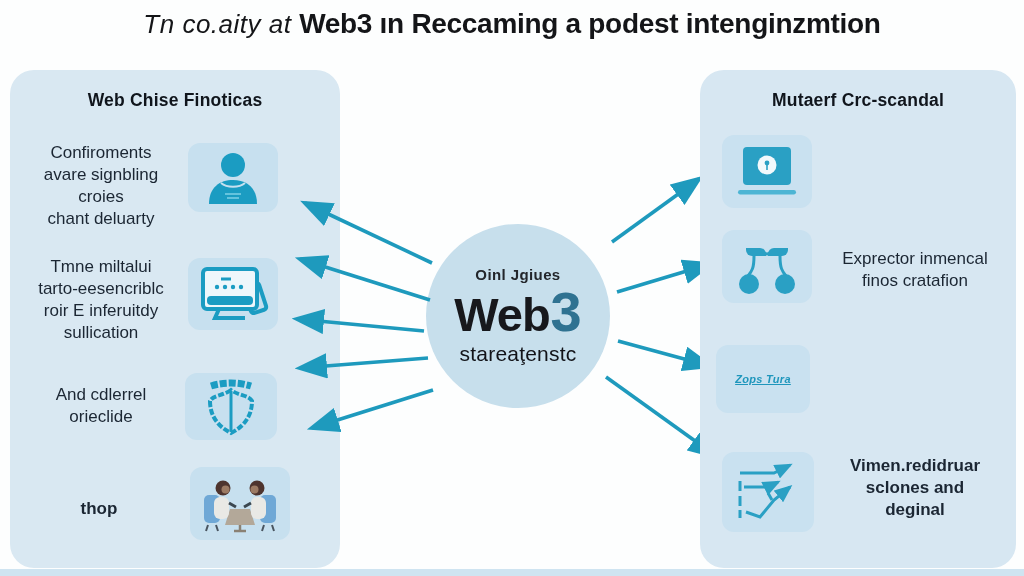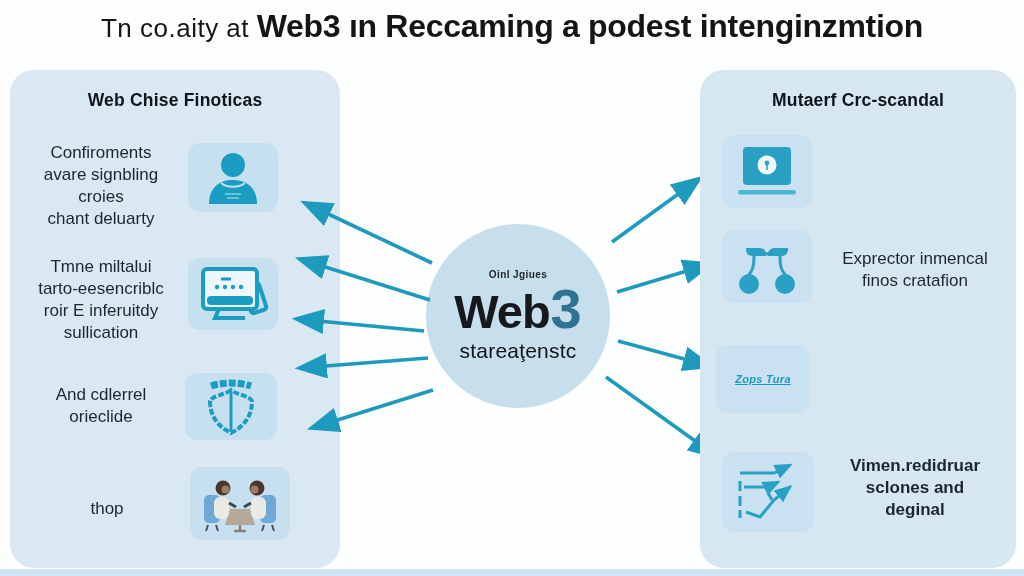--- a/index.html
+++ b/index.html
@@ -3,22 +3,22 @@
 <meta charset="utf-8">
 <style>
   * { margin:0; padding:0; box-sizing:border-box; }
   html,body { width:1024px; height:576px; background:#ffffff; overflow:hidden;
               font-family:"Liberation Sans", sans-serif; }
   .canvas { position:relative; width:1024px; height:576px; background:#fdfefe; }
 
   
   .title { position:absolute; top:8px; left:0; width:1024px; text-align:center;
            color:#141518; white-space:nowrap; }
-  .title .t-italic { font-weight:400; font-size:26px; letter-spacing:0.5px; }
-  .title .t-bold   { font-weight:800; font-size:32px; letter-spacing:-0.3px; }
+  .title .t-italic { font-style:italic; font-weight:400; font-size:26px; letter-spacing:0.5px; }
+  .title .t-bold   { font-weight:800; font-size:28px; letter-spacing:-0.3px; }
 
   
   .panel { position:absolute; top:70px; height:498px; background:#d9e8f2; border-radius:24px; }
   .panel-left  { left:10px;  width:330px; }
   .panel-right { left:700px; width:316px; background:#d7e7f2; }
   .panel-heading { position:absolute; top:20px; left:0; width:100%; text-align:center;
                    font-size:17.5px; font-weight:700; color:#10151c; letter-spacing:0.2px; }
 
   .item-text { position:absolute; text-align:center; font-size:17px; line-height:22px;
                color:#1b2633; white-space:pre-line; }
@@ -26,41 +26,41 @@
           display:flex; align-items:center; justify-content:center; }
   .panel-right .tile { background:#c9e1f0; }
 
   
   .l-text-1 { left:6px;  top:72px;  width:170px; }
   .l-tile-1 { left:178px; top:73px;  width:90px; height:69px; }
   .l-text-2 { left:6px;  top:186px; width:170px; }
   .l-tile-2 { left:178px; top:188px; width:90px; height:72px; }
   .l-text-3 { left:6px;  top:314px; width:170px; }
   .l-tile-3 { left:175px; top:303px; width:92px; height:67px; }
-  .l-text-4 { left:12px;  top:428px; width:170px; }
+  .l-text-4 { left:4px;  top:428px; width:170px;font-weight:bold; }
   .l-tile-4 { left:180px; top:397px; width:100px; height:73px; }
 
   
   .r-tile-1 { left:22px; top:65px;  width:90px; height:73px; }
   .r-text-1 { left:120px; top:87px;  width:190px; }
   .r-tile-2 { left:22px; top:160px; width:90px; height:73px; }
   .r-text-2 { left:120px; top:178px; width:190px; }
   .r-tile-3 { left:16px; top:275px; width:94px; height:68px; }
   .r-text-3 { left:120px; top:288px; width:190px; }
   .r-tile-4 { left:22px; top:382px; width:92px; height:80px; }
   .r-text-4 { left:120px; top:385px; width:190px;font-weight:bold; }
 
   .logo-text { font-size:11px; font-weight:700; font-style:italic; color:#1e96bc;
                text-decoration:underline; letter-spacing:0.3px; }
 
   
   .circle { position:absolute; left:426px; top:224px; width:184px; height:184px;
             background:#c7dfec; border-radius:50%;
             display:flex; flex-direction:column; align-items:center; justify-content:center; }
-  .circle-top { font-size:10px; font-weight:700; color:#23262b; letter-spacing:0.4px; margin-bottom:1px; }
+  .circle-top { font-size:15px; font-weight:700; color:#23262b; letter-spacing:0.4px; margin-bottom:1px; }
   .brand-row { display:flex; align-items:baseline; line-height:1; }
   .brand-word { font-size:47px; font-weight:800; color:#17181c; letter-spacing:-1px; }
   .brand-num  { font-size:56px; font-weight:700; color:#2f7291; margin-left:1px; }
   .circle-sub { font-size:21px; font-weight:500; color:#121318; letter-spacing:0.2px; margin-top:2px;text-align:center; }
 
   
   .arrows { position:absolute; left:0; top:0; width:1024px; height:576px; pointer-events:none; }
 
   .bottom-strip { position:absolute; left:0; bottom:0; width:1024px; height:7px; background:#cfe4f1; }
 </style>

